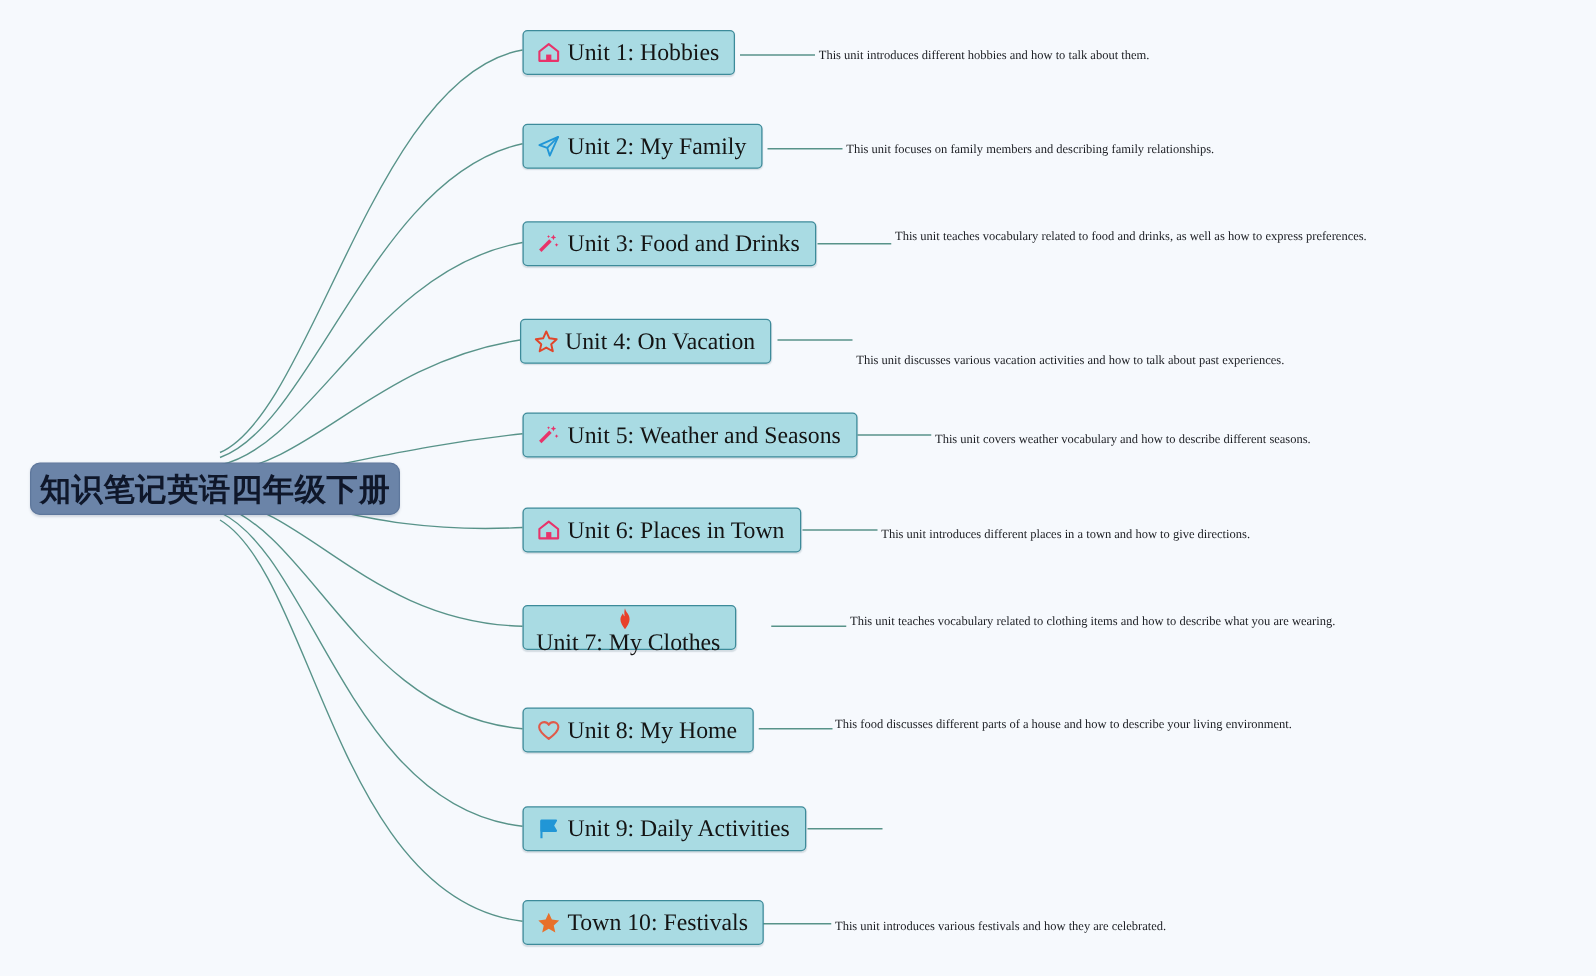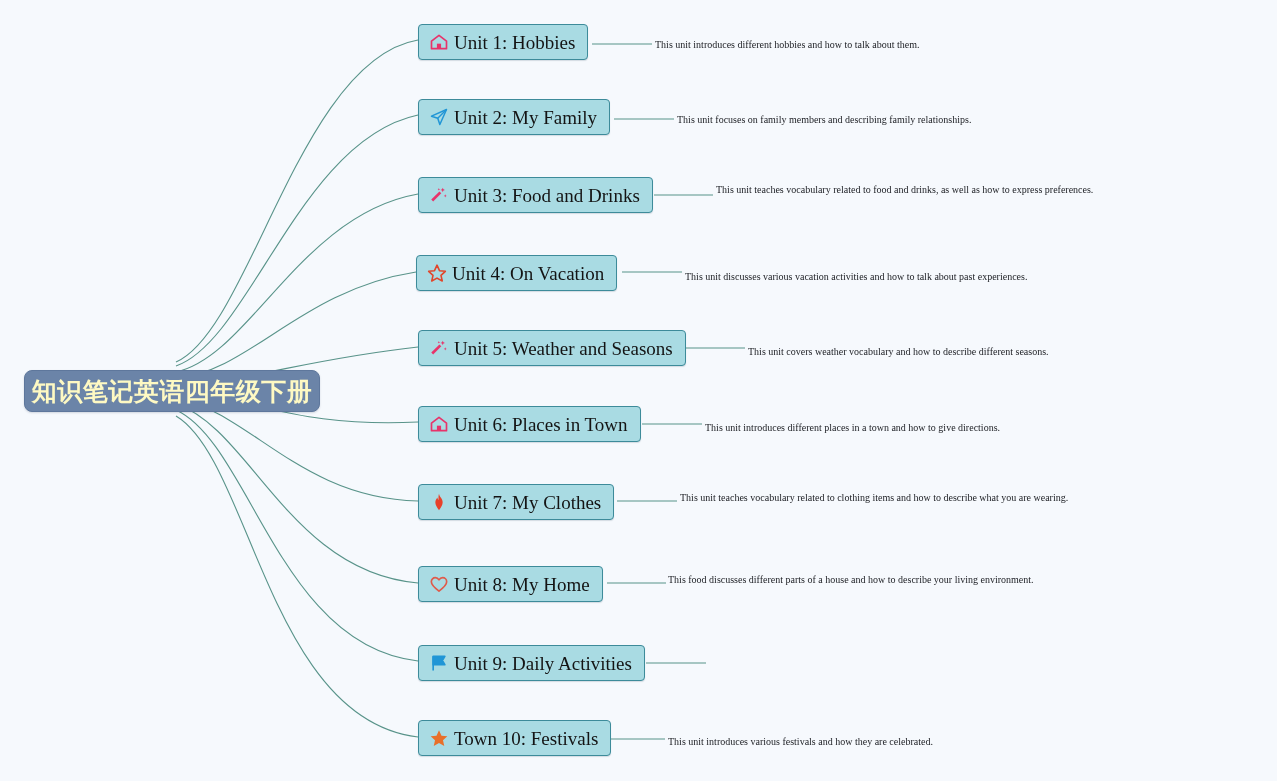--- a/index.html
+++ b/index.html
@@ -35,21 +35,21 @@
     top: 370px;
     width: 296px;
     height: 42px;
     box-sizing: border-box;
     background: #6b84a8;
     border: 1px solid #5e779c;
     border-radius: 8px;
     display: flex;
     align-items: center;
     justify-content: center;
-    color: #fef9c3;
+    color: #0f172a;
     font-size: 25px;
     font-weight: bold;
     font-family: "DejaVu Sans", "Liberation Sans", sans-serif;
     letter-spacing: 0.5px;
     box-shadow: 0 1px 2px rgba(40,60,90,0.18);
   }
 
   
   .unit-node {
     position: absolute;
@@ -155,21 +155,21 @@
     <span class="unit-label">Unit 3: Food and Drinks</span>
   </div>
   <div class="desc" style="left:716px; top:181px; width:462px;">This unit teaches vocabulary related to food and drinks, as well as how to express preferences.</div>
 
   <div class="unit-node" style="left:416px; top:255px;">
     <svg class="unit-icon" viewBox="0 0 24 24" fill="none" stroke="#e1452a" stroke-width="1.9" stroke-linejoin="round">
       <path d="M12 2.6 L15 9.2 L22 10 L16.8 14.8 L18.3 21.6 L12 18.1 L5.7 21.6 L7.2 14.8 L2 10 L9 9.2 Z"></path>
     </svg>
     <span class="unit-label">Unit 4: On Vacation</span>
   </div>
-  <div class="desc" style="left:685px; top:268px; width:500px;">This unit discusses various vacation activities and how to talk about past experiences.</div>
+  <div class="desc" style="left:685px; top:280px; width:500px;">This unit discusses various vacation activities and how to talk about past experiences.</div>
 
   <div class="unit-node" style="left:418px; top:330px;">
     <svg class="unit-icon" viewBox="0 0 24 24" fill="#e8336a" stroke="none">
       <path d="M3.2 19.5 L13 9.7 L15.3 12 L5.5 21.8 Z" transform="translate(-0.5,-2)"></path>
       <path d="M16.5 3.2 l0.8 1.9 1.9 0.8 -1.9 0.8 -0.8 1.9 -0.8 -1.9 -1.9 -0.8 1.9 -0.8 Z"></path>
       <path d="M19.5 11.2 l0.55 1.3 1.3 0.55 -1.3 0.55 -0.55 1.3 -0.55 -1.3 -1.3 -0.55 1.3 -0.55 Z"></path>
       <path d="M11.8 3.6 l0.45 1.05 1.05 0.45 -1.05 0.45 -0.45 1.05 -0.45 -1.05 -1.05 -0.45 1.05 -0.45 Z"></path>
     </svg>
     <span class="unit-label">Unit 5: Weather and Seasons</span>
   </div>
@@ -177,21 +177,21 @@
 
   <div class="unit-node" style="left:418px; top:406px;">
     <svg class="unit-icon" viewBox="0 0 24 24" fill="none" stroke="#e8336a" stroke-width="2" stroke-linejoin="round">
       <path d="M3 11 L12 4 L21 11 V20 H3 Z"></path>
       <rect x="9.5" y="14" width="5" height="6" fill="#e8336a" stroke="none"></rect>
     </svg>
     <span class="unit-label">Unit 6: Places in Town</span>
   </div>
   <div class="desc" style="left:705px; top:419px; width:440px;">This unit introduces different places in a town and how to give directions.</div>
 
-  <div class="unit-node" style="left:418px; top:484px;">
+  <div class="unit-node" style="left:418px; top:484px;flex-direction:column;">
     <svg class="unit-icon" viewBox="0 0 24 24" fill="#e8412a" stroke="none">
       <path d="M12 2 C 12.6 6 16.4 7.6 16.4 12.4 C 16.4 16 14.4 18.4 12 22 C 9.6 18.4 7.6 16 7.6 12.4 C 7.6 9.6 9.2 8.4 10 6.6 C 10.5 8.4 11 9 11.6 9.6 C 11.2 7 11.3 4.2 12 2 Z"></path>
     </svg>
     <span class="unit-label">Unit 7: My Clothes</span>
   </div>
   <div class="desc" style="left:680px; top:489px; width:500px;">This unit teaches vocabulary related to clothing items and how to describe what you are wearing.</div>
 
   <div class="unit-node" style="left:418px; top:566px;">
     <svg class="unit-icon" viewBox="0 0 24 24" fill="none" stroke="#e05a4a" stroke-width="2" stroke-linejoin="round">
       <path d="M12 20.5 C 6.5 16.5 2.8 13.4 2.8 9.4 C 2.8 6.4 5 4.4 7.6 4.4 C 9.5 4.4 11.1 5.5 12 7 C 12.9 5.5 14.5 4.4 16.4 4.4 C 19 4.4 21.2 6.4 21.2 9.4 C 21.2 13.4 17.5 16.5 12 20.5 Z"></path>

